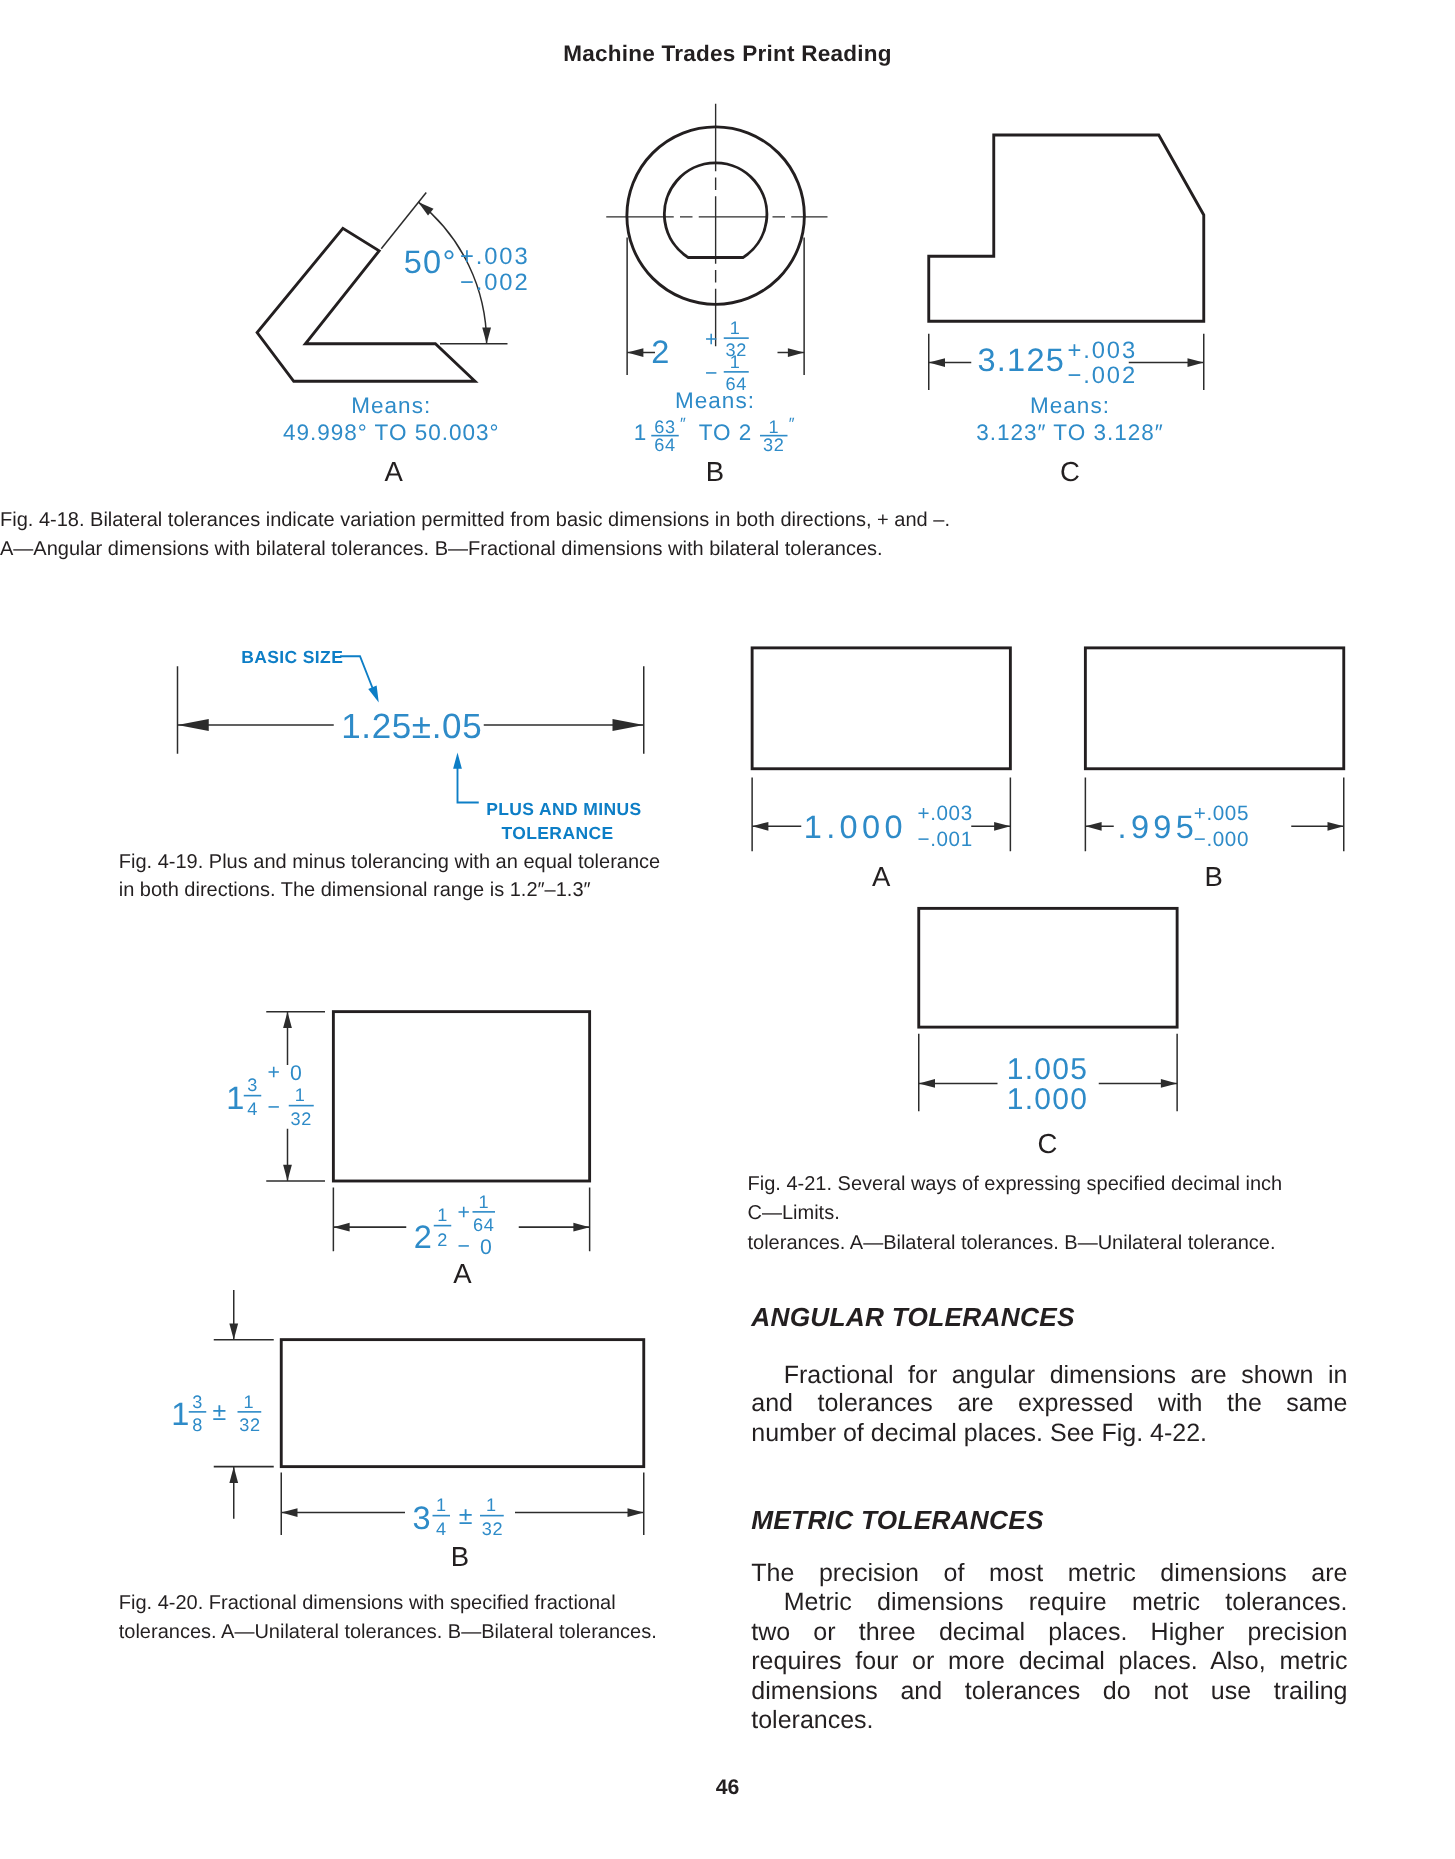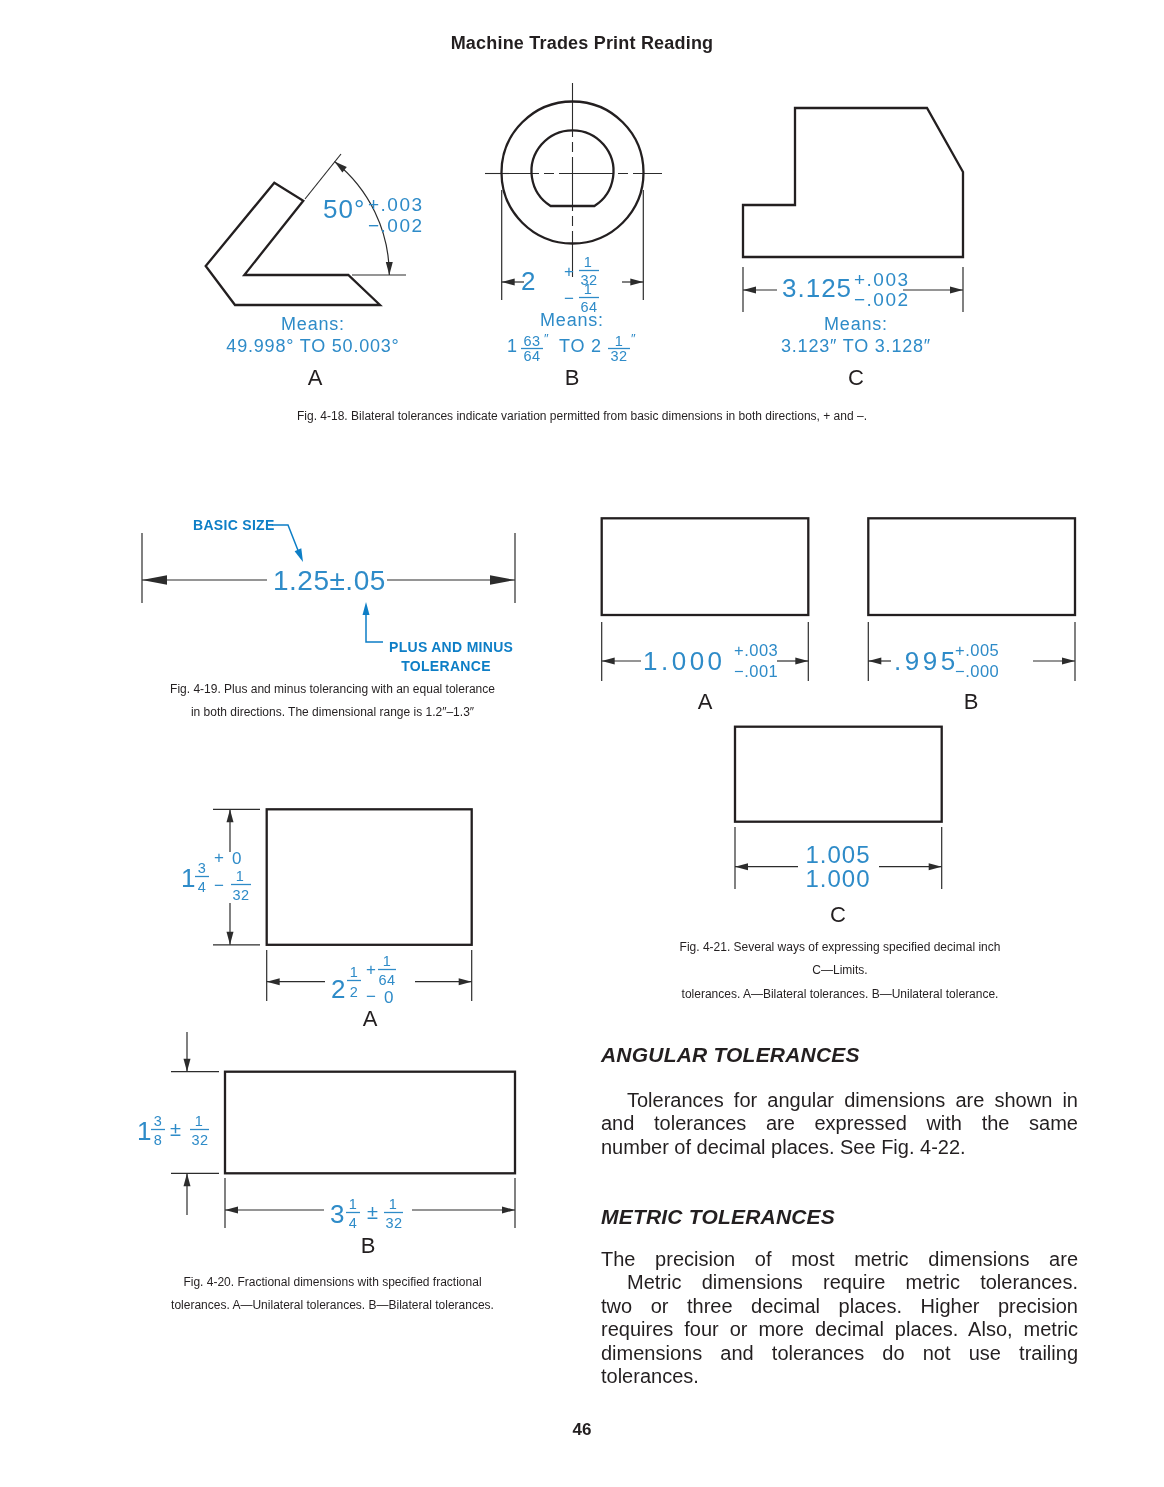--- a/index.html
+++ b/index.html
@@ -7,21 +7,21 @@
     --labelBlue:#0d7ec6;
     --ink:#231f20;
   }
   html,body{margin:0;padding:0;background:#ffffff;}
   .page{
     position:relative;width:1164px;height:1487px;background:#fff;
     font-family:"Liberation Sans",sans-serif;color:var(--ink);overflow:hidden;
   }
   .hdr{position:absolute;top:33px;left:0;right:0;text-align:center;
     font-size:18px;font-weight:bold;letter-spacing:.2px;}
-  .cap{position:absolute;font-size:12px;line-height:23.4px;text-align:center;color:var(--ink);}
+  .cap{position:absolute;font-size:16px;line-height:23.4px;color:var(--ink);}
   .cap span{display:block;}
   .sechead{position:absolute;font-size:21px;font-weight:bold;line-height:21px;letter-spacing:.2px;font-style:italic;}
   .bodyblock{position:absolute;font-size:20px;line-height:23.4px;}
   .jline{text-align:justify;text-align-last:justify;}
   .jline.last{text-align-last:left;}
   .jline.ind{text-indent:26px;}
   .pnum{position:absolute;left:0;right:0;top:1420px;text-align:center;
     font-weight:bold;font-size:17px;}
   svg{position:absolute;overflow:visible;}
   svg text{font-family:"Liberation Sans",sans-serif;}
@@ -129,20 +129,21 @@
     <text class="dim" x="62" y="197">3.125</text>
     <text class="tol" x="134" y="186">+.003</text>
     <text class="tol" x="134" y="206">−.002</text>
     <text class="means" x="136" y="230" text-anchor="middle">Means:</text>
     <text class="means" x="136" y="252" text-anchor="middle">3.123″ TO 3.128″</text>
     <text class="flabel" x="136" y="285">C</text>
   </svg>
 
   <div class="cap" style="left:0;right:0;top:405px">
     <span>Fig. 4-18. Bilateral tolerances indicate variation permitted from basic dimensions in both directions, + and –.</span>
+    <span>A—Angular dimensions with bilateral tolerances. B—Fractional dimensions with bilateral tolerances.</span>
   </div>
 
   <svg style="left:95px;top:505px" width="475" height="180" viewBox="0 0 475 180">
     <text class="callout" x="98" y="25">BASIC SIZE</text>
     <g>
       <path class="bluethin" d="M177,20 H193 L206,53"></path>
       <polygon class="bluearr" points="208,57 206.3,43.3 199.6,46.2"></polygon>
     </g>
     <g>
       <path class="thin" d="M47,28 V98"></path>
@@ -291,21 +292,21 @@
     <text class="flabel" x="273" y="458">B</text>
   </svg>
 
   <div class="cap" style="left:95px;width:475px;top:1271px">
     <span>Fig. 4-20. Fractional dimensions with specified fractional</span>
     <span>tolerances. A—Unilateral tolerances. B—Bilateral tolerances.</span>
   </div>
 
   <div class="sechead" style="left:601px;top:1044px">ANGULAR TOLERANCES</div>
   <div class="bodyblock" style="left:601px;width:477px;top:1089px">
-    <div class="jline ind">Tolerances for angular dimensions are shown in</div>
+    <div class="jline ind">Fractional for angular dimensions are shown in</div>
     <div class="jline">and tolerances are expressed with the same</div>
     <div class="jline last">number of decimal places. See Fig. 4-22.</div>
   </div>
 
   <div class="sechead" style="left:601px;top:1206px">METRIC TOLERANCES</div>
   <div class="bodyblock" style="left:601px;width:477px;top:1248px">
     <div class="jline">The precision of most metric dimensions are</div>
     <div class="jline ind">Metric dimensions require metric tolerances.</div>
     <div class="jline">two or three decimal places. Higher precision</div>
     <div class="jline">requires four or more decimal places. Also, metric</div>

